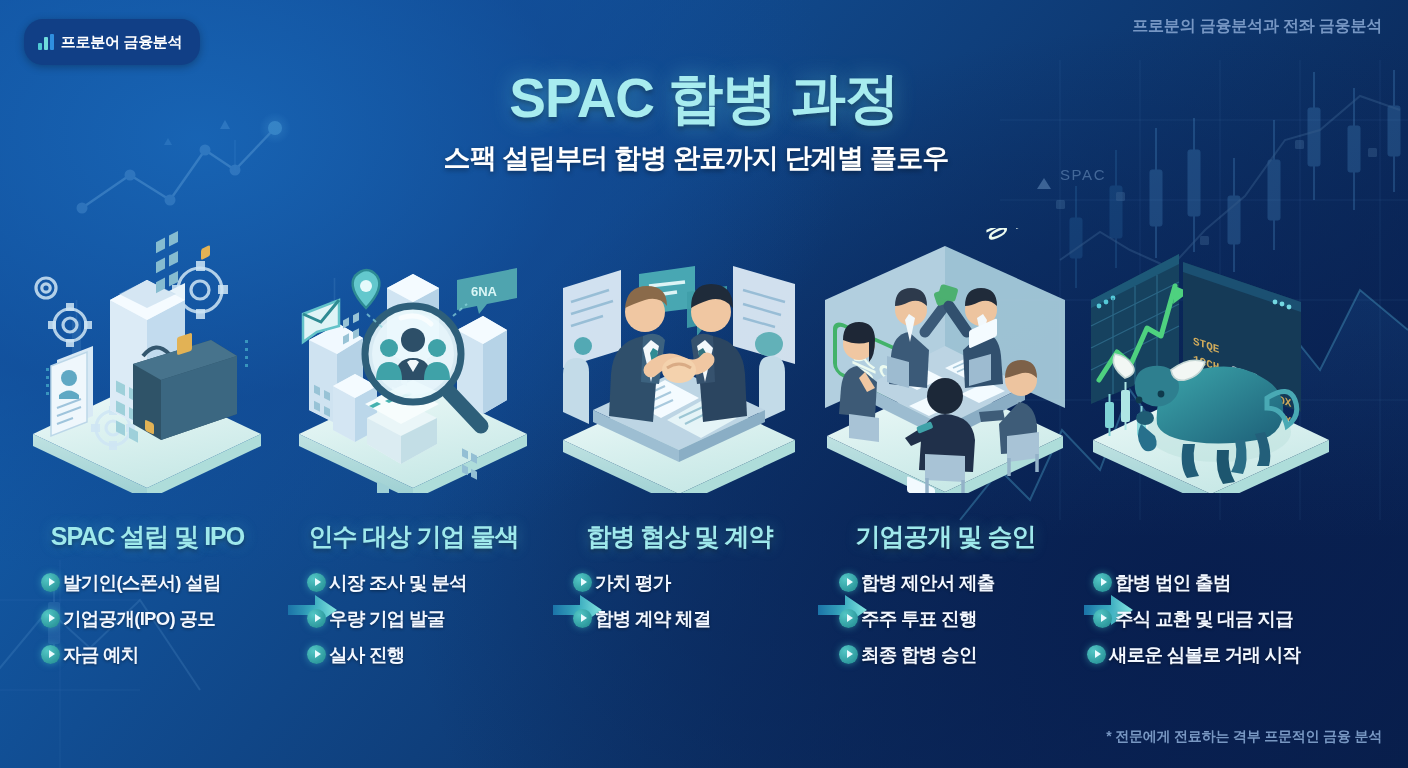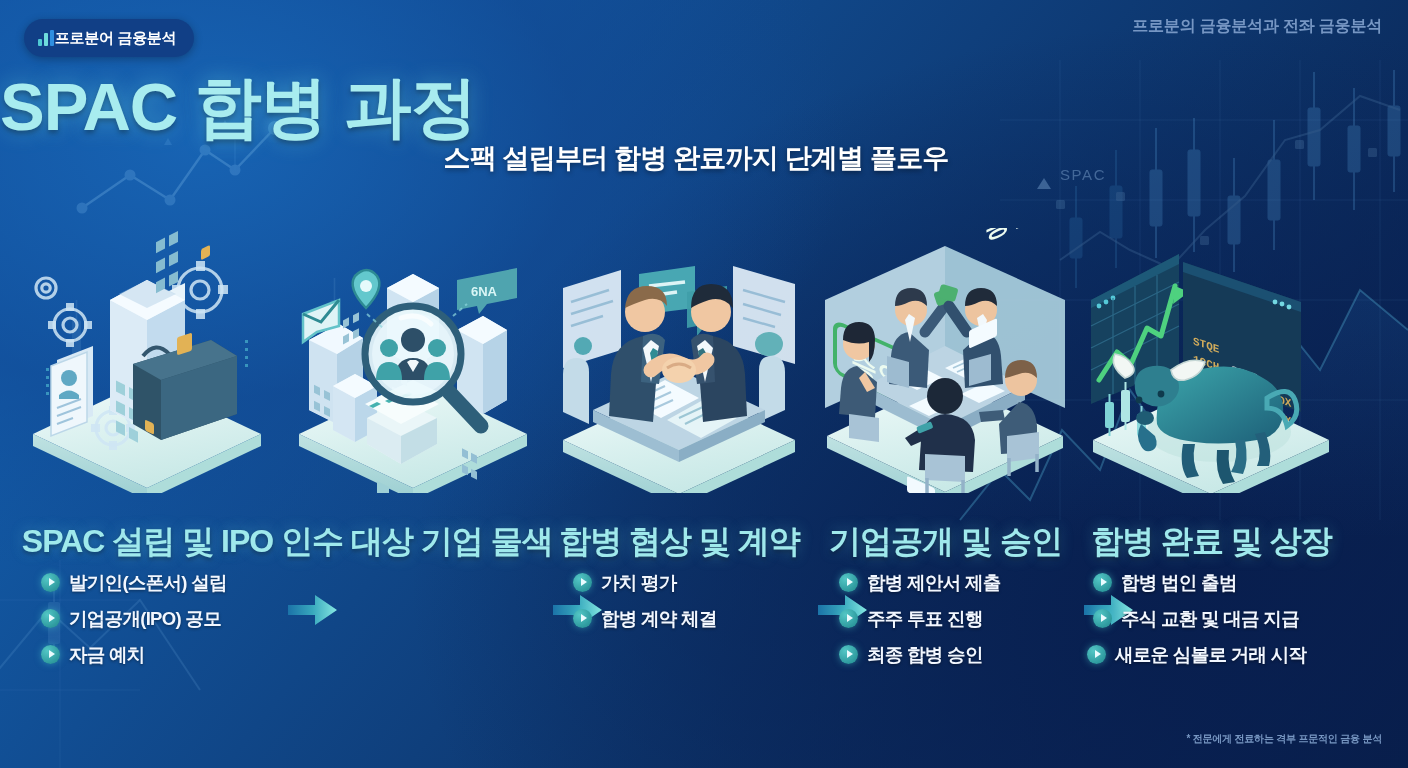--- a/index.html
+++ b/index.html
@@ -15,64 +15,64 @@
       radial-gradient(ellipse 900px 620px at 14% 18%, rgba(24,100,180,0.95) 0%, rgba(18,74,150,0.55) 42%, rgba(10,42,100,0) 72%),
       radial-gradient(ellipse 1000px 700px at 86% 76%, rgba(8,30,78,0.95) 0%, rgba(9,34,84,0.5) 50%, rgba(10,40,96,0) 80%),
       linear-gradient(128deg, #1262b4 0%, #125aa6 16%, #114d92 32%, #0f3f7c 50%, #0c3166 68%, #0a2454 84%, #071a41 100%);
     overflow:hidden;
   }
   .bgsvg { position:absolute; inset:0; width:1408px; height:768px; pointer-events:none; }
 
   
   .badge {
     position:absolute; left:24px; top:19px;
-    height:38px; display:flex; align-items:center; gap:1px;
+    height:46px; display:flex; align-items:center; gap:7px;
     padding:0 18px 0 14px;
     background:#113f86; border-radius:19px;
     box-shadow:0 2px 8px rgba(0,0,0,0.28);
   }
   .badge-label { color:#ffffff; font-size:15px; font-weight:700; letter-spacing:-0.3px; white-space:nowrap; }
   .bars { display:flex; align-items:flex-end; gap:2.5px; height:16px; }
   .bars i { display:block; width:3.6px; border-radius:1px; }
   .bars i:nth-child(1){ height:7px;  background:#4fc9d4; }
   .bars i:nth-child(2){ height:13px; background:#6fdcdc; }
   .bars i:nth-child(3){ height:16px; background:#2f8fe0; }
 
   .tagline {
     position:absolute; right:26px; top:16px;
     color:#7f9fcb; font-size:16px; font-weight:600; letter-spacing:-0.2px;
     opacity:0.92; white-space:nowrap;
   }
 
   .title {
-    position:absolute; left:0; right:0; top:62px; 
-    font-size:67px; font-weight:800; letter-spacing:-1px;
+    position:absolute; left:0; right:0; top:62px; text-align:center;
+    font-size:55px; font-weight:800; letter-spacing:-1px;
     color:#a8ecef;
     text-shadow:0 0 22px rgba(110,220,228,0.45), 0 3px 5px rgba(0,0,0,0.35);
   }
   .subtitle {
     position:absolute; left:0; right:16px; top:140px; text-align:center;
     font-size:27px; font-weight:700; color:#ffffff; letter-spacing:-0.8px;
     text-shadow:0 2px 5px rgba(0,0,0,0.4);
   }
 
   
   .steps { position:absolute; left:0; top:228px; width:1408px; height:470px; }
   .step { position:absolute; top:0; width:265px; height:470px; }
   .art { position:relative; width:265px; height:265px; }
   .art svg { position:absolute; left:0; top:0; }
 
   .step-title {
     position:absolute; top:292px; left:0; width:265px; text-align:center;
-    font-size:32px; font-weight:800; color:#9fe9ec; letter-spacing:-1px;
+    font-size:25px; font-weight:800; color:#9fe9ec; letter-spacing:-1px;
     text-shadow:0 0 14px rgba(110,220,228,0.35), 0 2px 4px rgba(0,0,0,0.4);
     white-space:nowrap;
   }
   .bullets { position:absolute; top:336px; left:0; width:265px; }
-  .bullet { display:flex; align-items:center; gap:9px; height:36px; justify-content:flex-start; padding-left:26px; }
+  .bullet { display:flex; align-items:center; gap:3px; height:36px; justify-content:flex-start; padding-left:26px; }
   .dot {
     flex:0 0 auto; width:19px; height:19px; border-radius:50%;
     background:radial-gradient(circle at 34% 30%, #53c7c6 0%, #2e9a9e 70%, #24868c 100%);
     box-shadow:0 0 7px rgba(70,200,205,0.5);
     display:flex; align-items:center; justify-content:center;
   }
   .dot::after {
     content:""; width:0; height:0;
     border-left:6px solid #eafcff;
     border-top:4px solid transparent; border-bottom:4px solid transparent;
@@ -81,21 +81,21 @@
   .bullet-text {
     color:#f2f7ff; font-size:18.5px; font-weight:700; letter-spacing:-0.7px; white-space:nowrap;
     text-shadow:0 1px 3px rgba(0,0,0,0.45);
   }
 
   
   .arrow { position:absolute; top:365px; width:50px; height:34px; }
 
   .footnote {
     position:absolute; right:26px; bottom:22px;
-    color:#7e9ec9; font-size:10px; font-weight:600; letter-spacing:-0.2px; opacity:0.95;
+    color:#7e9ec9; font-size:14px; font-weight:600; letter-spacing:-0.2px; opacity:0.95;
   }
 </style>
 </head>
 <body>
 
 <div id="stage">
 
   <svg class="bgsvg" viewBox="0 0 1408 768">
     <defs>
       <linearGradient id="gArea" x1="0" y1="0" x2="0" y2="1">
@@ -422,20 +422,34 @@
           <path d="M176 52 L236 40 L236 70 L206 76 L198 86 L196 78 L176 82 Z" fill="#5ab4b4" opacity="0.85"></path>
           <text x="190" y="68" fill="#d9f6f6" font-family="Liberation Sans, sans-serif" font-size="13" font-weight="bold">6NA</text>
 
           <g stroke="#8ed8de" stroke-width="2" stroke-dasharray="4 4" opacity="0.7" fill="none">
             <path d="M86 86 L102 100"></path>
             <path d="M172 88 L186 76"></path>
           </g>
         </svg>
       </div>
       <div class="step-title">인수 대상 기업 물색</div>
+      <div class="bullets">
+        <div class="bullet">
+          <span class="dot"></span>
+          <span class="bullet-text">시장 조사 및 분석</span>
+        </div>
+        <div class="bullet">
+          <span class="dot"></span>
+          <span class="bullet-text">우량 기업 발굴</span>
+        </div>
+        <div class="bullet">
+          <span class="dot"></span>
+          <span class="bullet-text">실사 진행</span>
+        </div>
+      </div>
     </div>
 
     <svg class="arrow" style="left:553px" viewBox="0 0 50 34">
       <path d="M0 12 L27 12 L27 2 L49 17 L27 32 L27 22 L0 22 Z" fill="url(#gArrow)"></path>
     </svg>
 
     <div class="step" style="left:547px">
       <div class="art">
         <svg width="265" height="265" viewBox="0 0 265 265">
 
@@ -697,21 +711,20 @@
           <circle cx="82" cy="166" r="3.4" fill="#0f3a4c"></circle>
           <path d="M46 150 q-16 -12 -10 -24 q12 2 18 12 q4 8 -8 12 z" fill="#f2f7f4" stroke="#c4d6d4" stroke-width="1.6"></path>
           <path d="M92 142 q18 -14 34 -8 q-4 14 -20 18 q-12 2 -14 -10 z" fill="#f2f7f4" stroke="#c4d6d4" stroke-width="1.6"></path>
           <path d="M104 216 q-4 22 4 34 l12 -2 q-8 -14 -4 -32 z" fill="#225e78"></path>
           <path d="M138 222 q-2 22 6 34 l12 -2 q-8 -14 -6 -32 z" fill="#1d566f"></path>
           <path d="M166 212 q4 22 -2 34 l-12 -2 q8 -14 4 -32 z" fill="#2a6d86"></path>
           <path d="M186 204 q8 20 4 34 l-12 0 q6 -14 -2 -32 z" fill="#235f7a"></path>
           <path d="M188 170 q22 -14 28 2 q6 16 -8 26 q-4 -18 -20 -18 z" fill="none" stroke="#49a9b4" stroke-width="5" stroke-linecap="round"></path>
         </svg>
       </div>
-      <div class="step-title">합병 완료 및 상장</div>
       <div class="bullets">
         <div class="bullet" style="padding-left:14px">
           <span class="dot"></span>
           <span class="bullet-text">합병 법인 출범</span>
         </div>
         <div class="bullet" style="padding-left:14px">
           <span class="dot"></span>
           <span class="bullet-text">주식 교환 및 대금 지급</span>
         </div>
         <div class="bullet" style="padding-left:8px">

